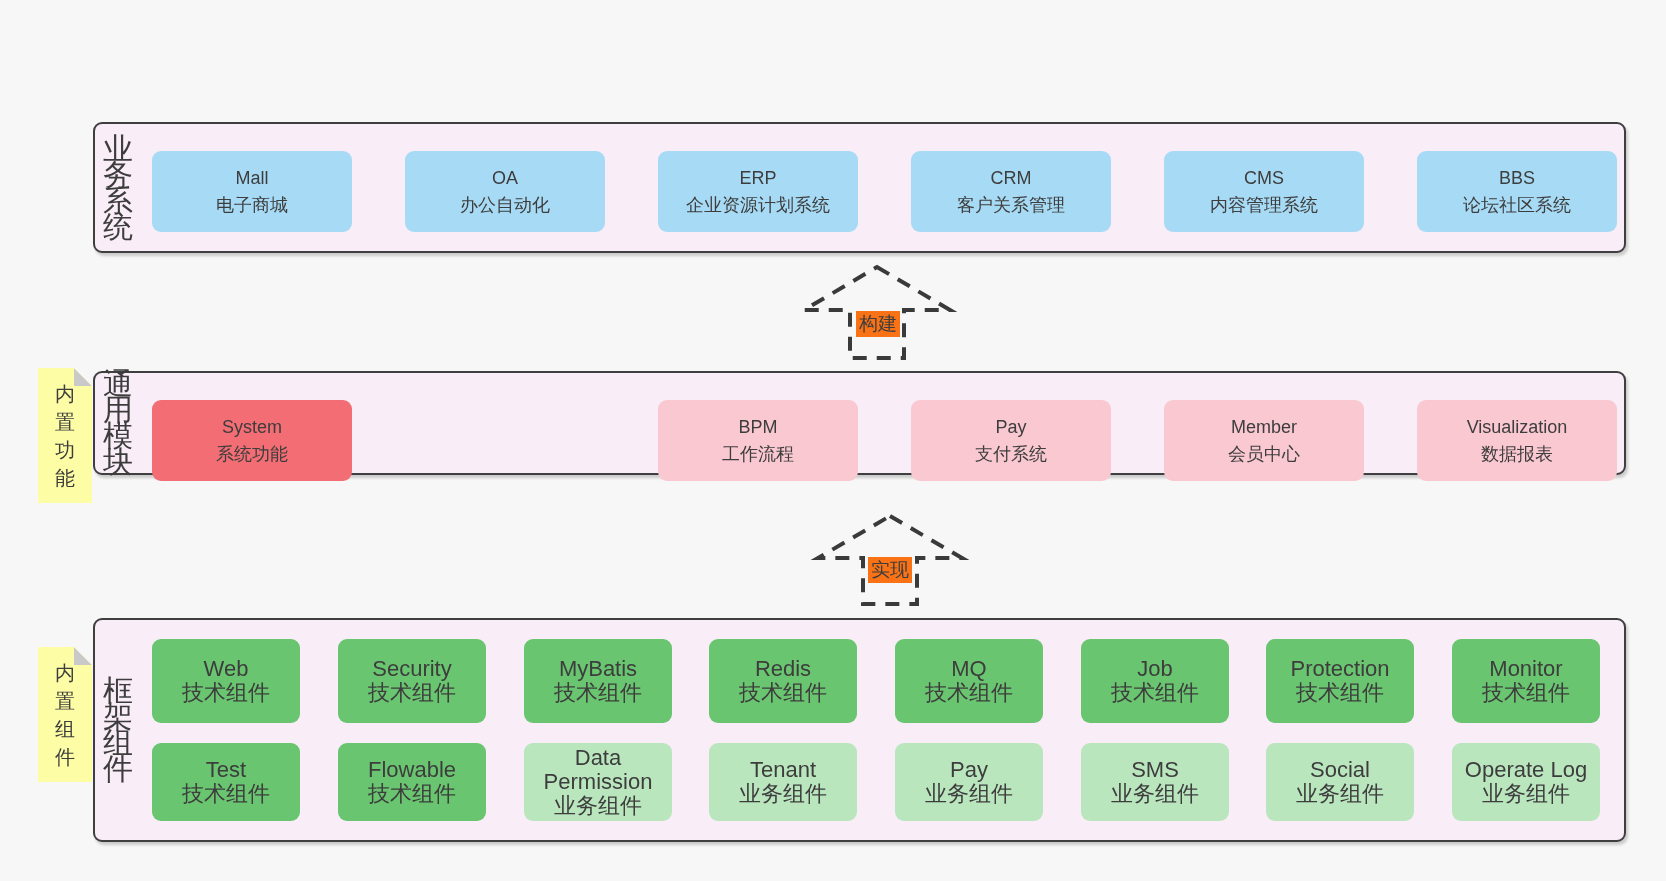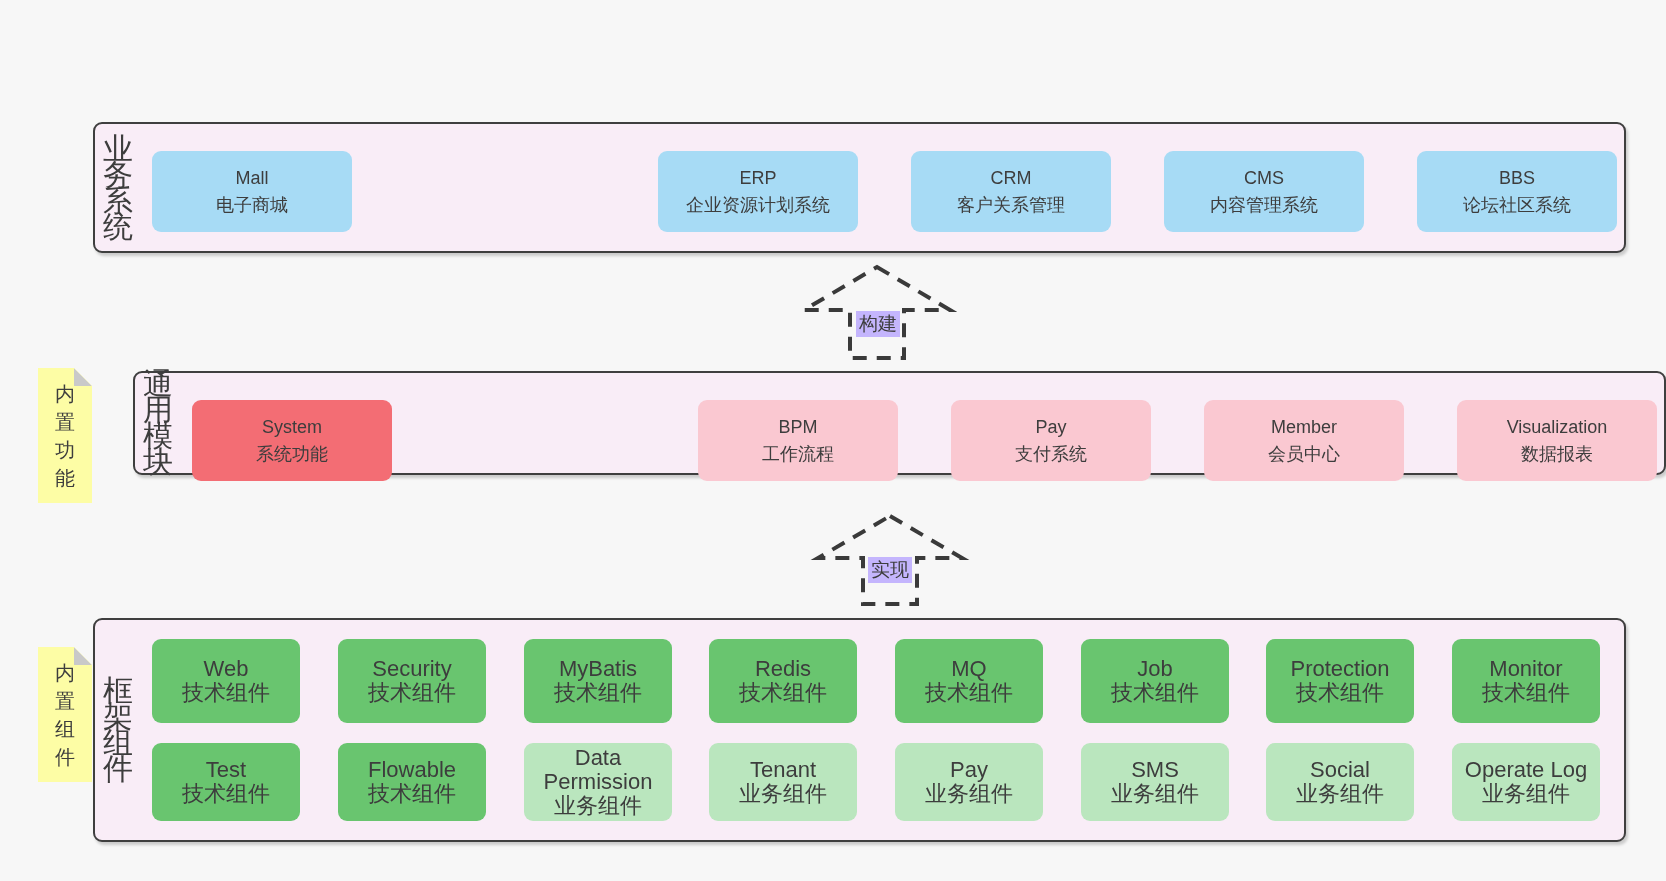--- a/index.html
+++ b/index.html
@@ -16,21 +16,21 @@
     color:var(--text);
   }
   .layer{
     position:absolute;left:93px;width:1533px;box-sizing:border-box;
     background:var(--container-bg);
     border:2px solid var(--container-border);
     border-radius:9px;
     box-shadow:2px 3px 3px rgba(0,0,0,.18);
   }
   #layer-business{top:122px;height:131px;}
-  #layer-modules{top:371px;height:104px;margin-left:40px;}
+  #layer-modules{top:371px;height:104px;}
   #layer-components{top:618px;height:224px;}
 
   .vlabel{
     position:absolute;left:8px;top:50%;transform:translateY(-50%);
     width:26px;font-size:30px;line-height:26px;word-break:break-all;
     text-align:center;color:var(--text);
   }
   .box{
     position:absolute;border-radius:9px;box-sizing:border-box;
     display:flex;flex-direction:column;align-items:center;justify-content:center;
@@ -59,21 +59,21 @@
     clip-path:polygon(0 0,100% 100%,0 100%);
   }
   .note .vtext{
     width:24px;font-size:20px;line-height:28px;word-break:break-all;
     text-align:center;color:var(--text);
   }
   svg.arrows{position:absolute;left:0;top:0;z-index:1;}
   .arrow-shape{fill:none;stroke:var(--dash);stroke-width:4;stroke-dasharray:14 10;}
   .arrow-label{
     position:absolute;transform:translate(-50%,-50%);z-index:2;
-    background:#c4b5fd;padding:0 3px;font-size:19px;color:var(--text);white-space:nowrap;
+    background:#f97316;padding:0 3px;font-size:19px;color:var(--text);white-space:nowrap;
   }
   #label-build{left:878px;top:324px;}
   #label-implement{left:890px;top:570px;}
 </style>
 </head>
 <body>
 
 <svg class="arrows" width="1666" height="881" viewBox="0 0 1666 881">
   <polygon class="arrow-shape" points="877,267 950,310 904,310 904,358 850,358 850,310 804,310"></polygon>
   <polygon class="arrow-shape" points="890,516 962,558 917,558 917,604 863,604 863,558 818,558"></polygon>
@@ -90,20 +90,24 @@
   <div class="fold"></div>
   <div class="vtext">内置组件</div>
 </div>
 
 <div class="layer" id="layer-business">
   <div class="vlabel">业务系统</div>
   <div class="box bigbox blue p1">
     <div>Mall</div>
     <div>电子商城</div>
   </div>
+  <div class="box bigbox blue p2">
+    <div>OA</div>
+    <div>办公自动化</div>
+  </div>
   <div class="box bigbox blue p3">
     <div>ERP</div>
     <div>企业资源计划系统</div>
   </div>
   <div class="box bigbox blue p4">
     <div>CRM</div>
     <div>客户关系管理</div>
   </div>
   <div class="box bigbox blue p5">
     <div>CMS</div>

